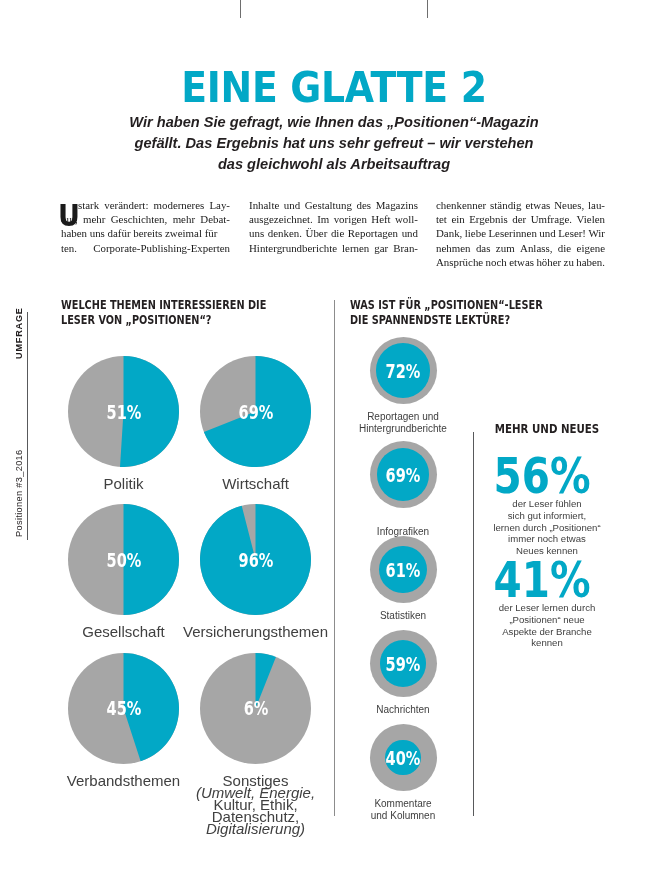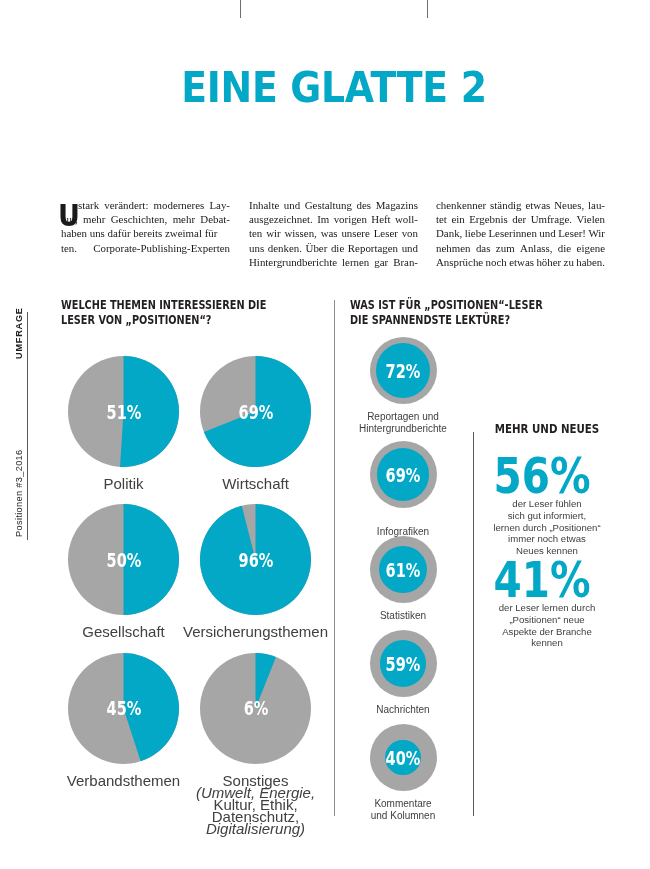--- a/index.html
+++ b/index.html
@@ -52,20 +52,25 @@
 </style>
 </head>
 <body>
 
 <div class="page">
   <div class="cropmark" style="left:240px"></div>
   <div class="cropmark" style="left:427px"></div>
 
   <div class="headline">EINE GLATTE 2</div>
 
+  <div class="standfirst">
+    <div>Wir haben Sie gefragt, wie Ihnen das „Positionen“-Magazin</div>
+    <div>gefällt. Das Ergebnis hat uns sehr gefreut – wir verstehen</div>
+    <div>das gleichwohl als Arbeitsauftrag</div>
+  </div>
 
   <div class="sidebar-rule"></div>
   <div class="vtext vsection" style="left:14px;top:359px;transform:rotate(-90deg);">UMFRAGE</div>
   <div class="vtext vissue" style="left:14px;top:537px;transform:rotate(-90deg);">Positionen #3_2016</div>
 
   <div class="sect-title" style="left:61px;top:298px;width:270px">
     <div>WELCHE THEMEN INTERESSIEREN DIE</div>
     <div>LESER VON „POSITIONEN“?</div>
   </div>
   <div class="sect-title" style="left:350px;top:298px;width:270px">
@@ -212,29 +217,20 @@
           <span>des</span>
           <span>Magazins</span>
         </span>
       <span class="ln" data-justify="body.col2_lines.1">
           <span>ausgezeichnet.</span>
           <span>Im</span>
           <span>vorigen</span>
           <span>Heft</span>
           <span>woll-</span>
         </span>
-      <span class="ln" data-justify="body.col2_lines.2">
-          <span>ten</span>
-          <span>wir</span>
-          <span>wissen,</span>
-          <span>was</span>
-          <span>unsere</span>
-          <span>Leser</span>
-          <span>von</span>
-        </span>
       <span class="ln" data-justify="body.col2_lines.3">
           <span>uns</span>
           <span>denken.</span>
           <span>Über</span>
           <span>die</span>
           <span>Reportagen</span>
           <span>und</span>
         </span>
       <span class="ln" data-justify="body.col2_lines.4">
           <span>Hintergrundberichte</span>

